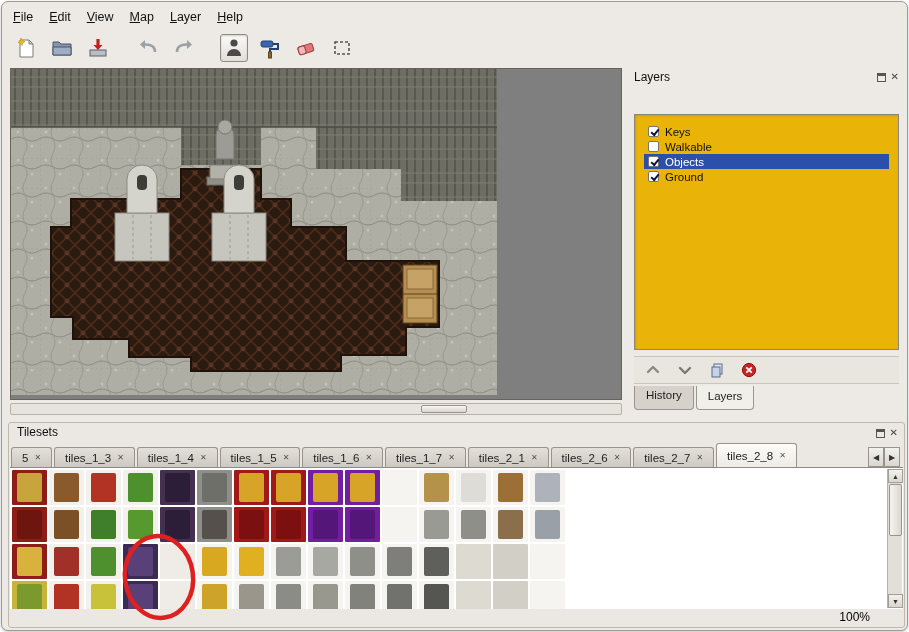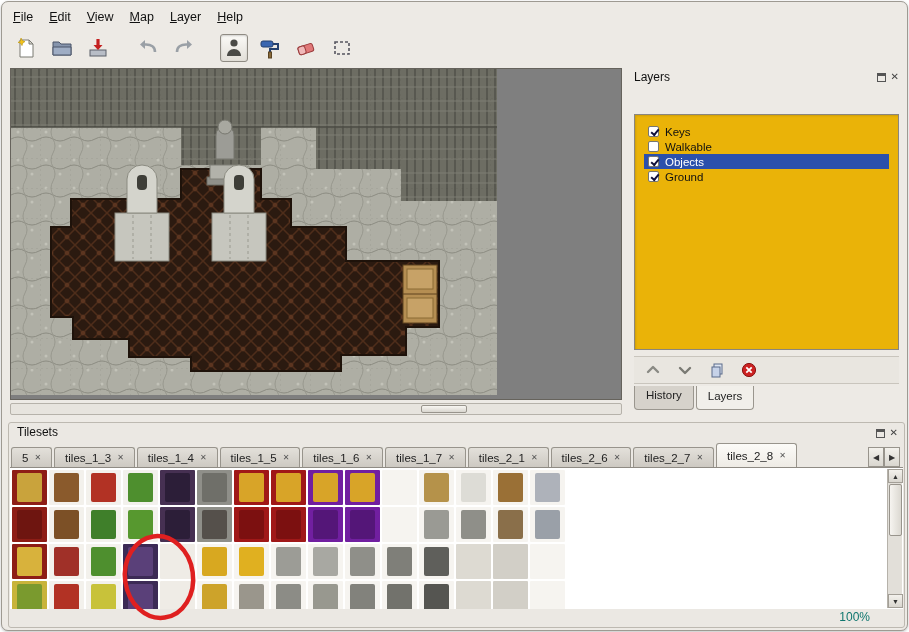--- a/index.html
+++ b/index.html
@@ -50,21 +50,21 @@
   .tab-scroll{position:absolute;right:4px;top:24px;display:flex}
   .scroll-btn{width:16px;height:20px;display:flex;align-items:center;justify-content:center;font-size:8px;color:#333;background:linear-gradient(#f3f1ec,#d9d6cf);border:1px solid #98948c}
   .ts-content{position:absolute;left:1px;right:1px;top:44px;height:142px;background:#fff;border-top:1px solid #8f8b84;overflow:hidden}
   .tileset-grid{position:absolute;left:2px;top:2px;display:grid;grid-template-columns:repeat(15,35px);gap:2px}
   .tile{width:35px;height:35px;position:relative;border-radius:1px}
   .tile-inner{position:absolute;left:5px;top:3px;right:5px;bottom:3px;border-radius:2px}
   .vscroll{position:absolute;right:1px;top:1px;bottom:1px;width:15px;background:#e2dfd9;border-left:1px solid #b6b2aa}
   .sb-btn{position:absolute;left:0;width:15px;height:14px;background:linear-gradient(#f3f1ec,#d9d6cf);border:1px solid #a39f97;display:flex;align-items:center;justify-content:center;font-size:7px;color:#333}
   .sb-up{top:0}.sb-down{bottom:0}
   .vthumb{position:absolute;left:1px;top:15px;width:13px;height:52px;background:linear-gradient(90deg,#f6f4f0,#dbd8d1);border:1px solid #98948c;border-radius:2px}
-  .ts-status{position:absolute;right:34px;bottom:3px;font-size:12px;color:#0f766e}
+  .ts-status{position:absolute;right:34px;bottom:3px;font-size:12px;color:#000000}
   .annotation{position:absolute;left:0;top:0;pointer-events:none;z-index:60}
 </style>
 </head>
 <body>
 
 <div class="window">
 
   <div class="menubar">
       <span class="menu-item"><u>F</u>ile</span>
       <span class="menu-item"><u>E</u>dit</span>

